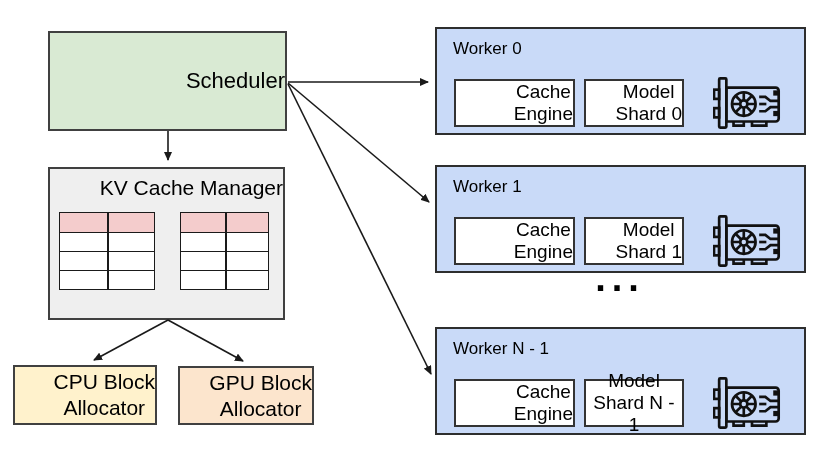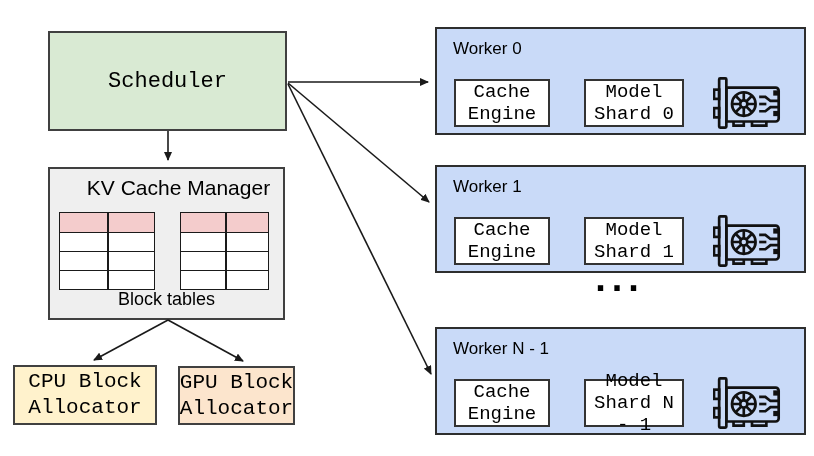--- a/index.html
+++ b/index.html
@@ -7,46 +7,46 @@
     --cpu-fill:#fff2cc; --gpu-fill:#fce5cd; --worker-fill:#c9daf8;
     --border:#404040; --arrow:#1a1a1a; --table-border:#1a1a1a;
   }
   *{box-sizing:border-box;margin:0;padding:0;}
   html,body{width:814px;height:456px;overflow:hidden;}
   body{
     position:relative;background:#ffffff;color:#000;
     font-family:"Liberation Sans","DejaVu Sans",sans-serif;
   }
   .box{position:absolute;border:2px solid var(--border);}
-  .center{display:flex;align-items:center;justify-content:center;text-align:center;font-family:Liberation Mono, monospace;}
+  .center{display:flex;align-items:center;justify-content:flex-end;text-align:center;}
 
   .scheduler{left:48px;top:31px;width:239px;height:100px;background:var(--scheduler-fill);font-size:22px;}
 
   .kv{left:48px;top:167px;width:237px;height:153px;background:var(--kv-fill);}
-  .kv-title{position:absolute;left:12px;top:7px;width:100%;text-align:center;font-size:21px;}
+  .kv-title{position:absolute;left:0;top:7px;width:100%;text-align:right;font-size:21px;}
   .kv-caption{position:absolute;left:0;bottom:8px;width:100%;text-align:center;font-size:18px;}
   .btable{position:absolute;top:43px;height:78px;border:1.5px solid var(--table-border);
           display:grid;grid-template-rows:repeat(4,1fr);background:#fff;}
   .btable.t1{left:9px;width:96px;}
   .btable.t2{left:130px;width:89px;}
   .trow{display:grid;grid-template-columns:1fr 1fr;border-top:1.5px solid var(--table-border);}
   .trow:first-child{border-top:none;}
   .trow.thead{background:var(--table-header-fill);}
   .tcell+.tcell{border-left:2px solid var(--table-border);}
 
   .alloc{font-size:21px;line-height:26px;white-space:pre-line;}
   .cpu{left:13px;top:365px;width:144px;height:60px;background:var(--cpu-fill);}
-  .gpu{left:178px;top:366px;width:117px;height:59px;background:var(--gpu-fill);}
+  .gpu{left:178px;top:366px;width:136px;height:59px;background:var(--gpu-fill);}
 
   .worker{left:435px;width:371px;height:108px;background:var(--worker-fill);border-color:#2e2e2e;}
   .worker.w0{top:27px;} .worker.w1{top:165px;} .worker.wn{top:327px;}
   .worker-title{position:absolute;left:16px;top:10px;font-size:17px;}
   .inner{position:absolute;top:50px;height:48px;background:#fff;border:2px solid #333;
          font-size:19px;line-height:22px;white-space:pre-line;}
-  .inner.cache{left:17px;width:96px;}
+  .inner.cache{left:17px;width:121px;}
   .inner.model{left:147px;width:100px;}
   .gpu-icon{position:absolute;left:276px;top:46px;width:78px;height:56px;}
 
   .dots{position:absolute;left:580px;top:254px;width:80px;height:52px;text-align:center;
         font-size:38px;font-weight:bold;letter-spacing:6px;line-height:48px;}
 
   .overlay{position:absolute;left:0;top:0;width:814px;height:456px;pointer-events:none;}
   .overlay line{stroke:var(--arrow);stroke-width:1.6px;}
 </style>
 </head>
@@ -87,21 +87,20 @@
       </div>
       <div class="trow">
         <div class="tcell"></div>
         <div class="tcell"></div>
       </div>
       <div class="trow">
         <div class="tcell"></div>
         <div class="tcell"></div>
       </div>
     </div>
-  <div class="kv-caption">Block tables</div>
 </div>
 
 <div class="box center alloc cpu">
   <span>CPU Block
 Allocator</span>
 </div>
 <div class="box center alloc gpu">
   <span>GPU Block
 Allocator</span>
 </div>

